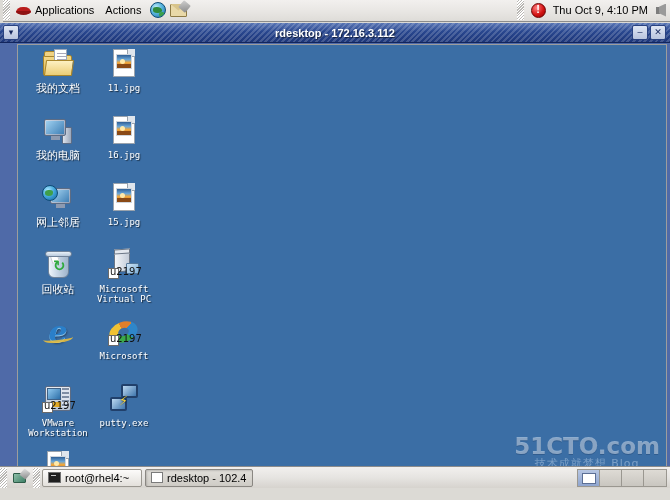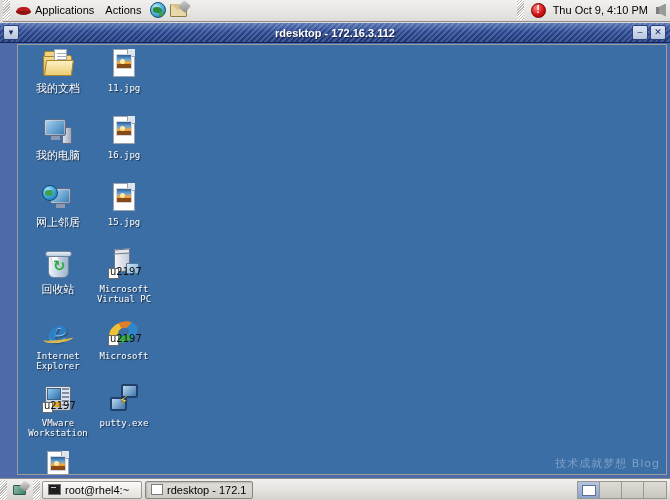--- a/index.html
+++ b/index.html
@@ -260,21 +260,21 @@
   #watermark .wm-sub {
     font-family:"DejaVu Sans","Liberation Sans",sans-serif;
     font-size:11px;
     color: rgba(210,226,245,0.42);
     line-height:12px;
     letter-spacing:1px;
   }
 
   
   #bottom-panel {
-    position:absolute; left:0; bottom:0; width:670px; height:22px;
+    position:absolute; left:0; bottom:12px; width:670px; height:22px;
     background: linear-gradient(to bottom, #f2f0ee 0%, #e6e4e1 50%, #d6d3ce 100%);
     border-top:1px solid #8c8c8c;
     display:flex; align-items:center;
     font-size:11px;
   }
   .show-desktop {
     width:24px; height:20px; display:flex; align-items:center; justify-content:center;
     border:1px solid transparent; cursor:default;
   }
   .desk-ic { width:16px; height:13px; position:relative;}
@@ -386,21 +386,20 @@
             <div class="icon-cell" style="left: 5px; top: 137px;">
               <div class="icon-img"><span class="ic-network"><span class="mon"></span><span class="scr"></span><span class="base"></span><span class="globe"></span></span></div>
               <div class="icon-label cjk">网上邻居</div>
             </div>
             <div class="icon-cell" style="left: 5px; top: 204px;">
               <div class="icon-img"><span class="ic-recycle"><span class="bin"></span><span class="paper"></span><span class="lid"></span><span class="arrow">↻</span></span></div>
               <div class="icon-label cjk">回收站</div>
             </div>
             <div class="icon-cell" style="left: 5px; top: 271px;">
               <div class="icon-img"><span class="ic-ie"><span class="e">e</span><span class="swoosh"></span></span></div>
-              <div class="icon-label">Internet Explorer</div>
             </div>
             <div class="icon-cell" style="left: 5px; top: 338px;">
               <div class="icon-img"><span class="ic-vmware"><span class="box"></span><span class="scr"></span><span class="bars"></span><span class="strip"></span><span class="shortcut-arrow"></span></span></div>
               <div class="icon-label">VMware Workstation</div>
             </div>
             <div class="icon-cell" style="left: 71px; top: 3px;">
               <div class="icon-img"><span class="ic-jpg"><span class="page"></span><span class="fold"></span><span class="photo"></span></span></div>
               <div class="icon-label">11.jpg</div>
             </div>
             <div class="icon-cell" style="left: 71px; top: 70px;">
@@ -422,20 +421,21 @@
             <div class="icon-cell" style="left: 71px; top: 338px;">
               <div class="icon-img"><span class="ic-putty"><span class="m1"></span><span class="m2"></span><span class="bolt">⚡</span></span></div>
               <div class="icon-label">putty.exe</div>
             </div>
             <div class="icon-cell" style="left: 5px; top: 405px;">
               <div class="icon-img"><span class="ic-jpg"><span class="page"></span><span class="fold"></span><span class="photo"></span></span></div>
             </div>
           </div>
 
         <div id="watermark">
+          <div class="wm-main">51CTO.com</div>
           <div class="wm-sub">技术成就梦想  Blog</div>
         </div>
       </div>
     </div>
   </div>
 
   <div id="bottom-panel">
     <div class="panel-grip"></div>
     <div class="show-desktop">
       <span class="desk-ic">
@@ -444,21 +444,21 @@
       </span>
     </div>
     <div class="panel-grip"></div>
     <div id="task-list" style="display: flex; align-items: center;">
         <div class="task-btn">
           <span class="ti-term"></span>
           <span class="task-label">root@rhel4:~</span>
         </div>
         <div class="task-btn active">
           <span class="ti-win"></span>
-          <span class="task-label">rdesktop - 172.1</span>
+          <span class="task-label">rdesktop - 102.4</span>
         </div>
       </div>
     <div class="workspaces">
         <div class="ws active"></div>
         <div class="ws"></div>
         <div class="ws"></div>
         <div class="ws"></div>
       </div>
   </div>
 

